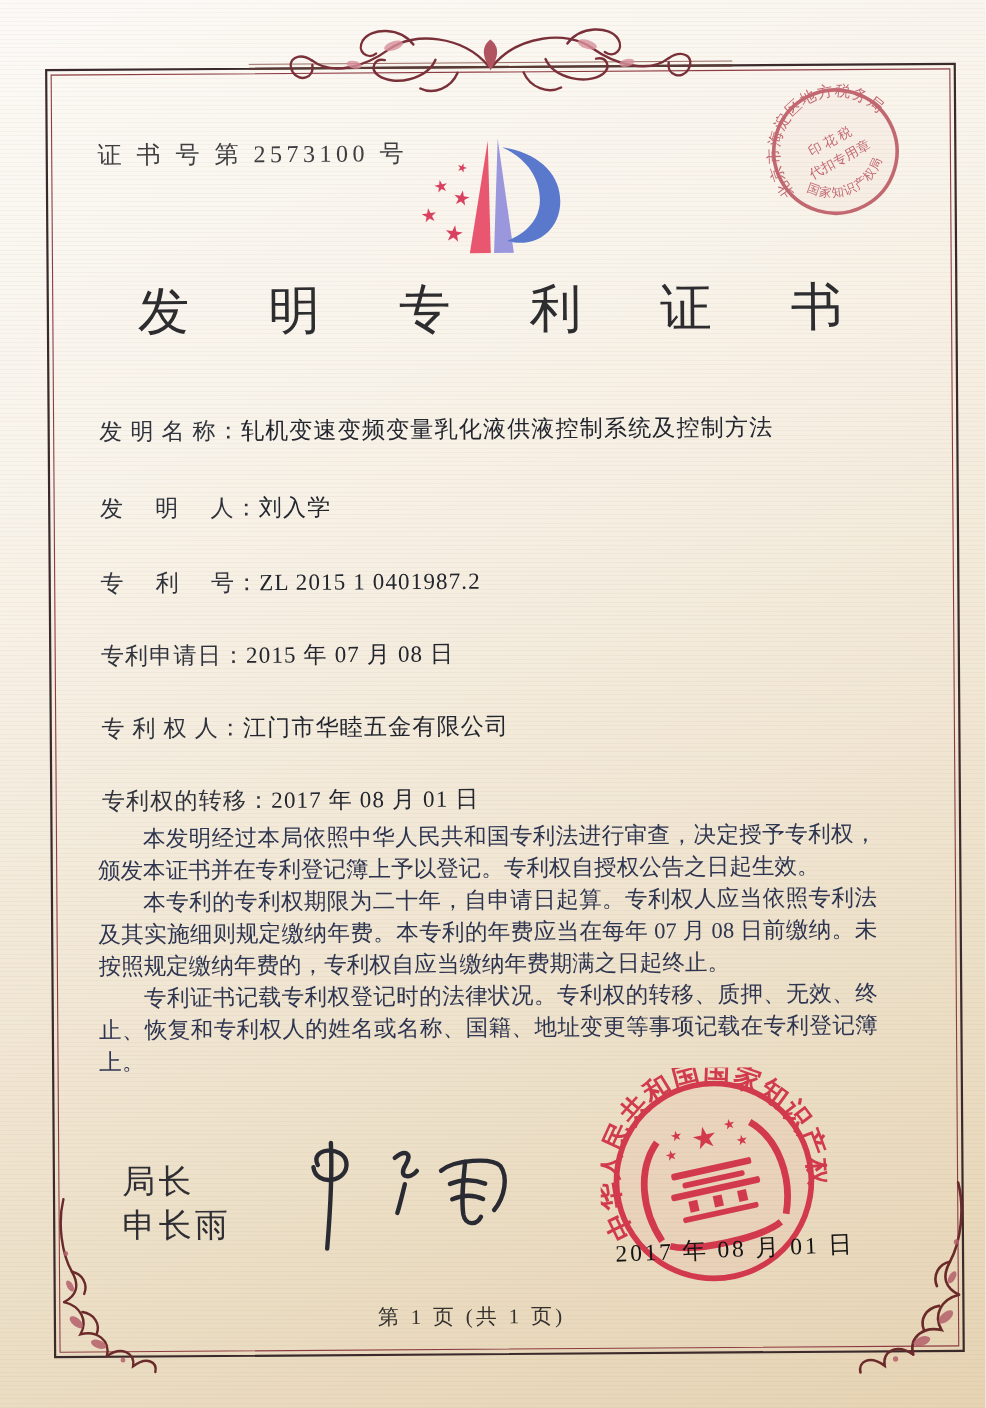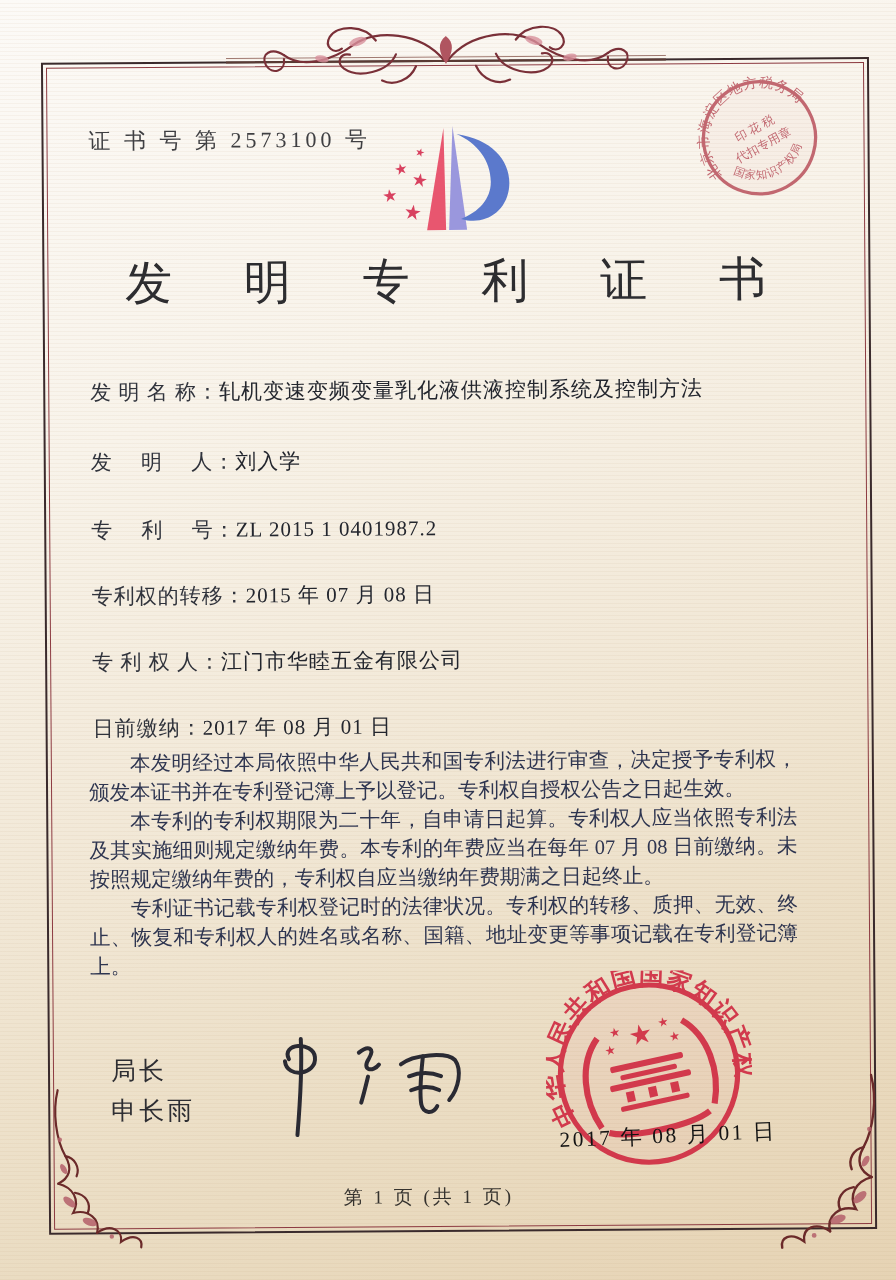--- a/index.html
+++ b/index.html
@@ -19,21 +19,21 @@
   .cert-no{left:92px;top:124px;font-size:22px;letter-spacing:4px;color:#3f3f42;}
   .title{left:20px;top:250px;width:856px;text-align:center;font-size:47px;
     letter-spacing:30px;padding-left:30px;box-sizing:border-box;color:#2d2d30;font-weight:500;}
   .field{left:92px;font-size:21px;color:#2a2d36;letter-spacing:1px;white-space:nowrap;}
   .field .lbl{color:#30333c;}
   .field .val{color:#23262e;}
   .bodytext{left:88px;top:747px;width:708px;font-size:20.5px;line-height:29px;
     color:#2e3550;text-align:justify;}
   .bodytext p{margin:0;text-indent:2em;}
   .officer{left:108px;font-family:"Liberation Sans","DejaVu Sans",sans-serif;
-    font-size:25px;color:#2e2e33;letter-spacing:3px;}
+    font-size:30px;color:#2e2e33;letter-spacing:3px;}
   .seal-date{left:556px;top:1122px;font-size:21.5px;letter-spacing:2.5px;color:#141414;
     transform:rotate(-2deg);z-index:6;}
   .footer{left:0;top:1184px;width:850px;text-align:center;font-size:19px;
     letter-spacing:3px;color:#35322e;}
   svg{display:block;}
   .stamp-wrap{z-index:5;}
 </style>
 </head>
 <body>
 
@@ -153,27 +153,27 @@
   <div class="abs field" style="top:376px">
     <span class="lbl">发 明 名 称：</span><span class="val">轧机变速变频变量乳化液供液控制系统及控制方法</span>
   </div>
   <div class="abs field" style="top:446px">
     <span class="lbl">发　 明　 人：</span><span class="val">刘入学</span>
   </div>
   <div class="abs field" style="top:514px">
     <span class="lbl">专　 利　 号：</span><span class="val">ZL 2015 1 0401987.2</span>
   </div>
   <div class="abs field" style="top:580px">
-    <span class="lbl">专利权的转移：</span><span class="val">2015 年 07 月 08 日</span>
+    <span class="lbl">专利申请日：</span><span class="val">2015 年 07 月 08 日</span>
   </div>
   <div class="abs field" style="top:646px">
     <span class="lbl">专 利 权 人：</span><span class="val">江门市华睦五金有限公司</span>
   </div>
   <div class="abs field" style="top:712px">
-    <span class="lbl">日前缴纳：</span><span class="val">2017 年 08 月 01 日</span>
+    <span class="lbl">专利权的转移：</span><span class="val">2017 年 08 月 01 日</span>
   </div>
 
   <div class="abs bodytext">
     <p>本发明经过本局依照中华人民共和国专利法进行审查，决定授予专利权，颁发本证书并在专利登记簿上予以登记。专利权自授权公告之日起生效。</p>
     <p>本专利的专利权期限为二十年，自申请日起算。专利权人应当依照专利法及其实施细则规定缴纳年费。本专利的年费应当在每年 07 月 08 日前缴纳。未按照规定缴纳年费的，专利权自应当缴纳年费期满之日起终止。</p>
     <p>专利证书记载专利权登记时的法律状况。专利权的转移、质押、无效、终止、恢复和专利权人的姓名或名称、国籍、地址变更等事项记载在专利登记簿上。</p>
   </div>
 
   <div class="abs officer" style="top:1052px">局长</div>
   <div class="abs officer" style="top:1092px">申长雨</div>

